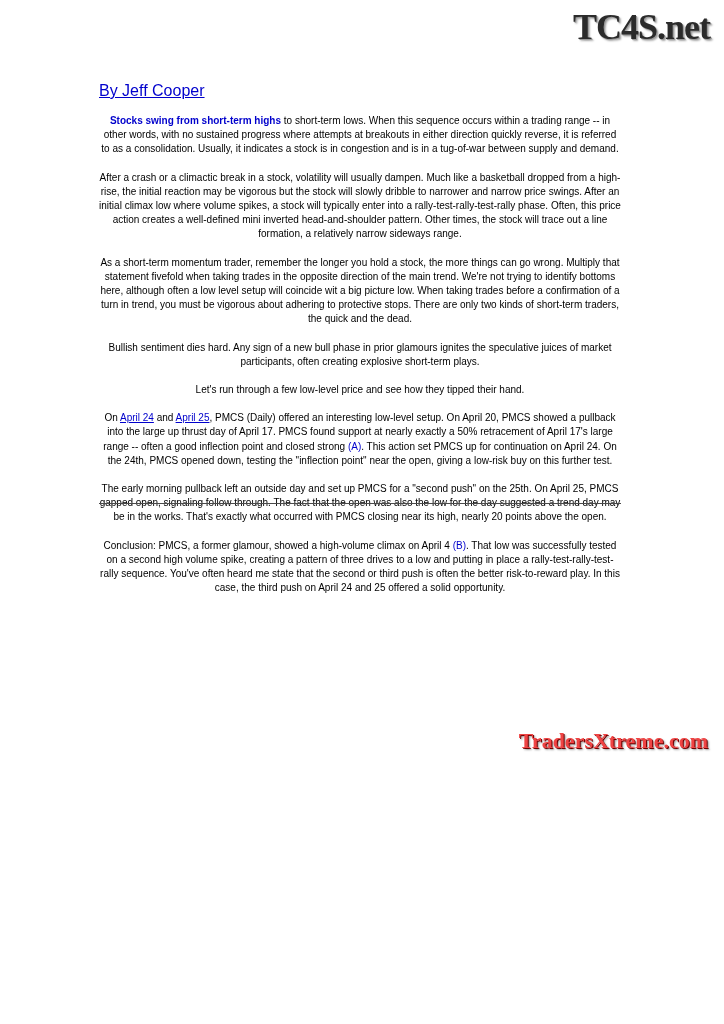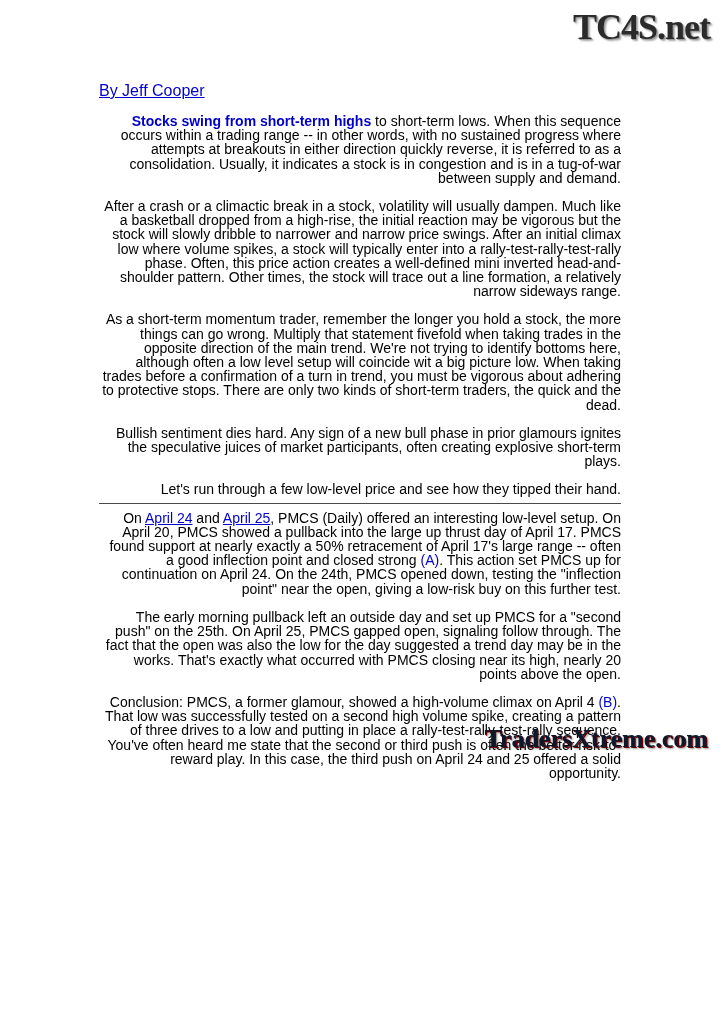--- a/index.html
+++ b/index.html
@@ -50,25 +50,25 @@
   }
   .byline {
     color: #0000cc;
     font-size: 16px;
     line-height: 14px;
     text-decoration: underline;
     margin: 0 0 16px 0;
     display: inline-block;
   }
   p.para {
-    font-size: 14px;
+    font-size: 10px;
     line-height: 14.2px;
     color: #000000;
     margin: 0 0 14px 0;
-    text-align: right;
+    text-align: center;
   }
   .lead-blue {
     color: #0000cc;
     font-weight: bold;
   }
   .q-blue {
     color: #0000cc;
   }
   .link {
     color: #0000cc;
@@ -99,23 +99,23 @@
     height: 1px;
     background: #4a4a4a;
   }
 
   
   .footer-logo {
     position: absolute;
     bottom: 10px;
     right: 16px;
     font-family: "Liberation Serif", serif;
-    font-size: 26px;
+    font-size: 22px;
     font-weight: bold;
-    color: #0f172a;
+    color: #ef4444;
     text-shadow: 1px 1px 0 #6d0000, 2px 2px 2px rgba(0,0,0,0.4);
   }
 </style>
 </head>
 <body>
 
 <div class="page">
 
   <div class="top-logo">TC4S.net</div>
 

